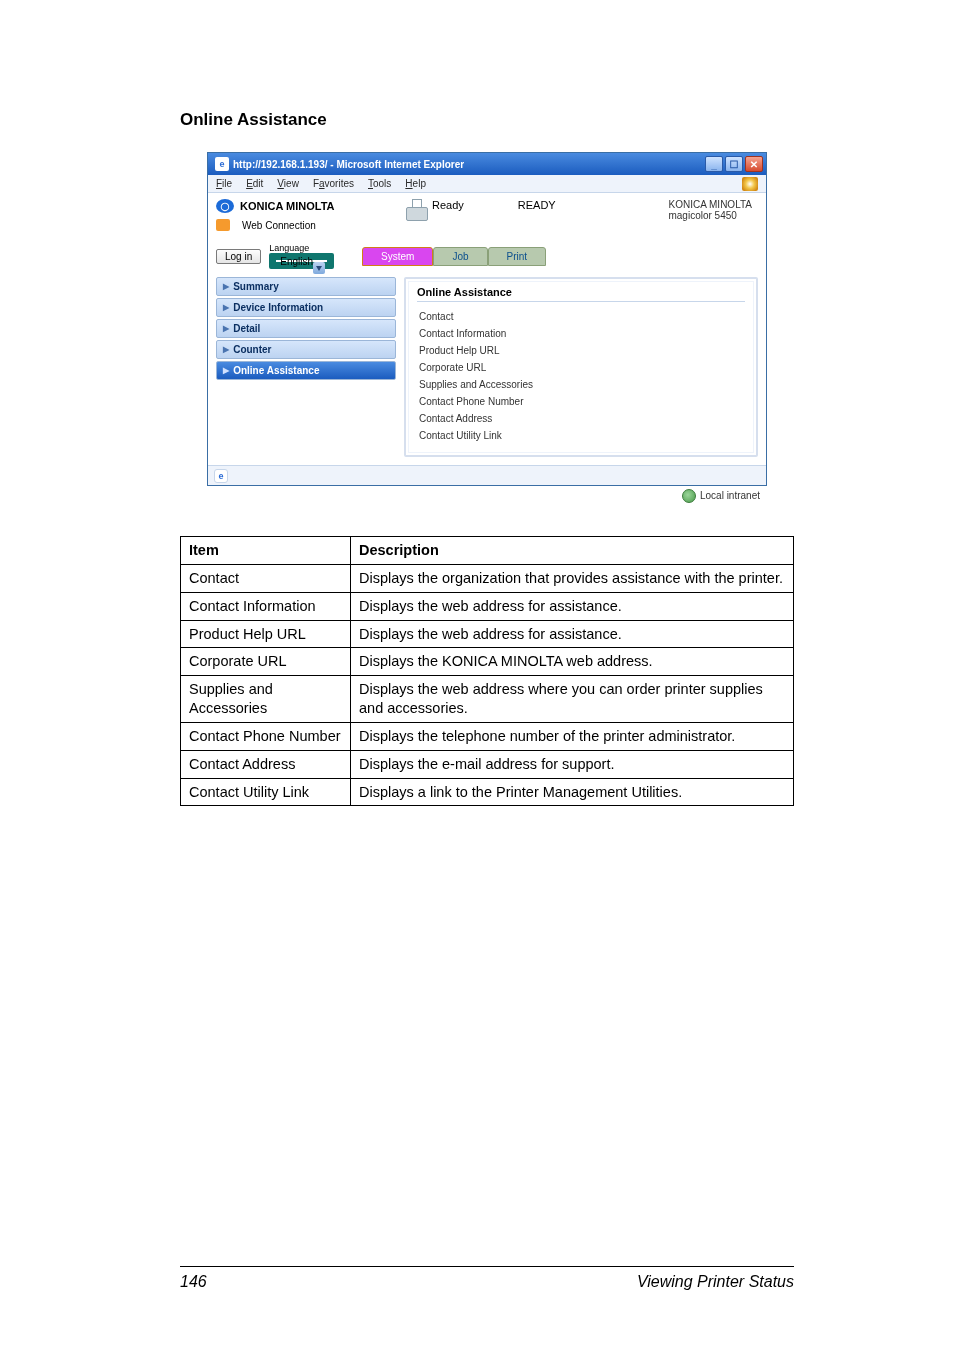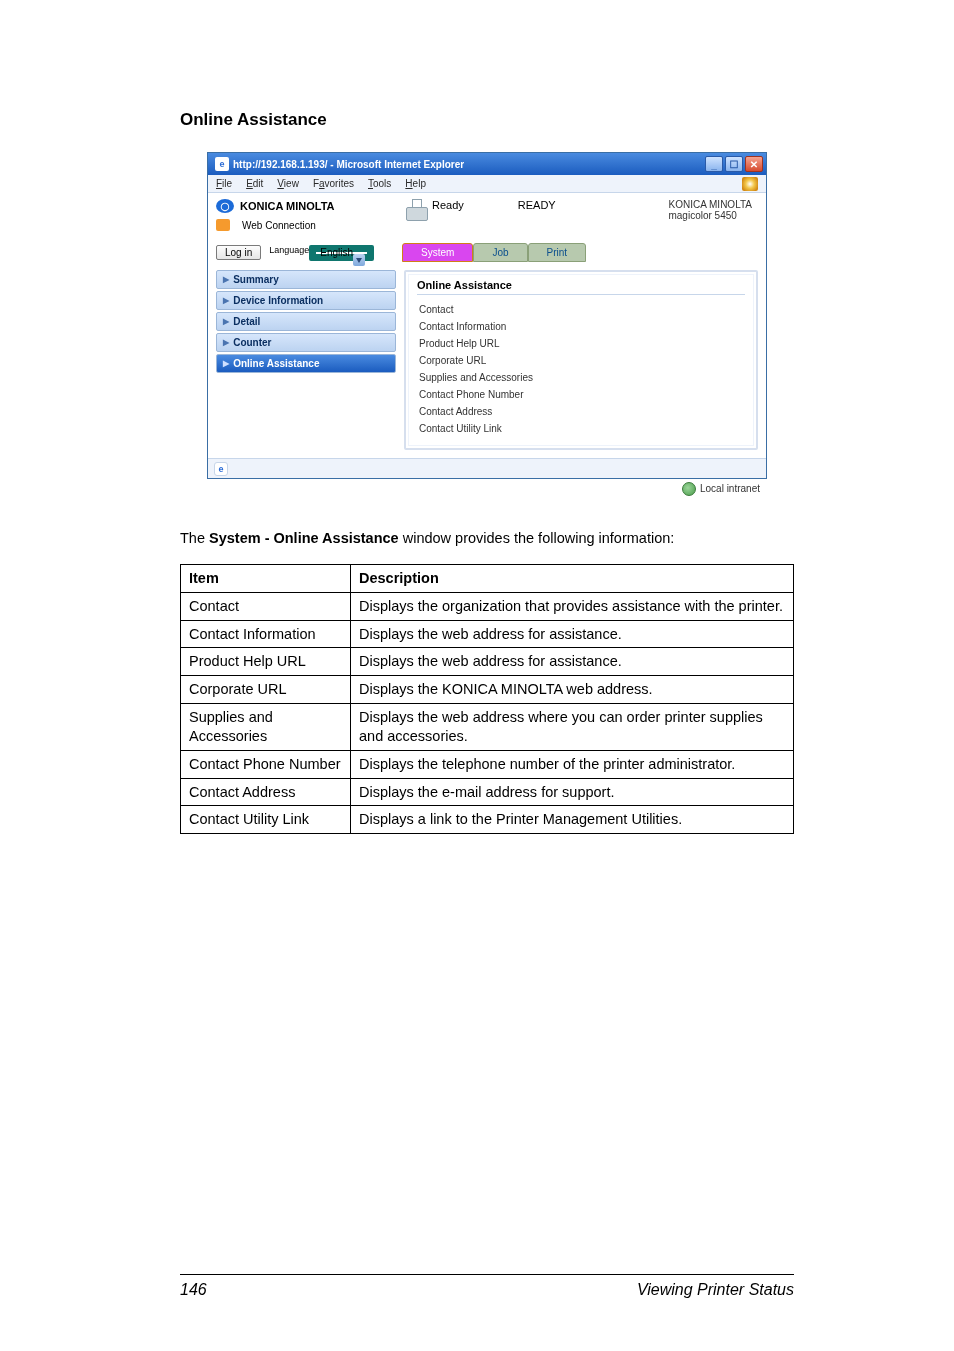--- a/index.html
+++ b/index.html
@@ -122,21 +122,21 @@
   }
 
   .login-row {
     display:flex; align-items:center; gap:8px; padding: 10px 8px 8px 8px;
   }
   .login-btn {
     font-size:10px; padding: 1px 8px;
     border:1px solid #7a7a7a; border-radius:2px;
     background:linear-gradient(#fdfdfd,#e5e5e5);
   }
-  .lang-wrap { display:flex; flex-direction:row; font-size:9px; }
+  .lang-wrap { display:flex; flex-direction:column; font-size:9px; }
   .lang-select {
     font-size:10px; border:7px solid #0f766e; border-radius:2px;
     background:#fff; padding:0 14px 0 4px; position:relative; height:16px;
     display:inline-flex; align-items:center; min-width:52px;
   }
   .lang-select::after {
     content:''; position:absolute; right:2px; top:2px; width:12px; height:12px;
     background:linear-gradient(#bcd3f1,#7fa9dd); border-radius:2px;
   }
   .lang-select::before {
@@ -242,21 +242,21 @@
   table.info-table th {
     font-weight: bold;
     background: #fff;
   }
   table.info-table td:first-child, table.info-table th:first-child {
     width: 170px;
   }
 
   .footer {
     position: absolute;
-    bottom: 52px;
+    bottom: 60px;
     left: 180px;
     right: 160px;
     border-top: 1px solid #000;
     padding-top: 6px;
     display:flex;
     justify-content: space-between;
     font-style: italic;
     font-size: 16px;
   }
   .footer .pgnum { font-style: italic; }
@@ -371,23 +371,20 @@
 
     <div class="statusbar">
       <span class="ie-small">e</span>
       <div class="statusbar-right">
         <span class="intranet-icon"></span>
         <span>Local intranet</span>
       </div>
     </div>
   </div>
 
-  <div class="intro-text">
-    <span>The </span><b>System - Online Assistance</b><span> window provides the following information:</span>
-  </div>
 
   <table class="info-table">
     <thead>
       <tr>
         <th>Item</th>
         <th>Description</th>
       </tr>
     </thead>
     <tbody>
       <tr>

